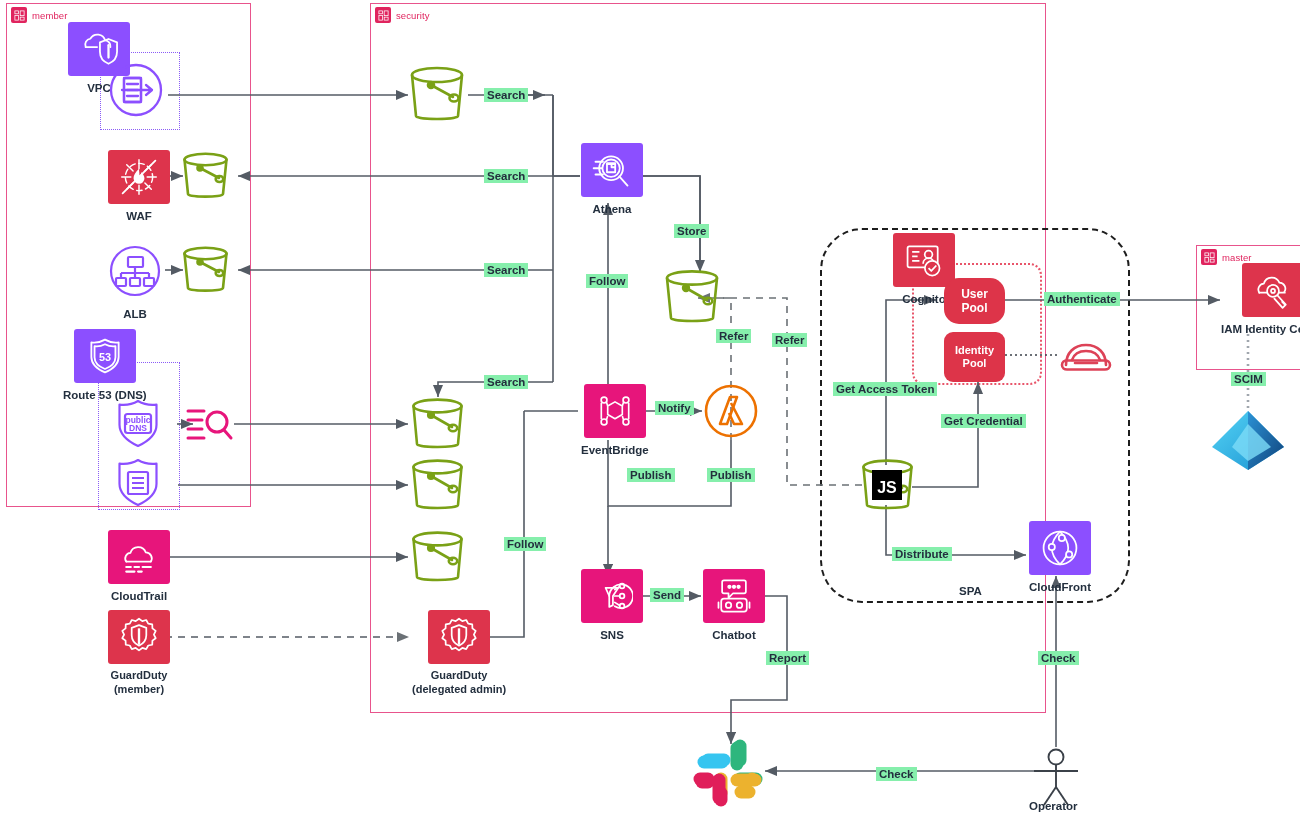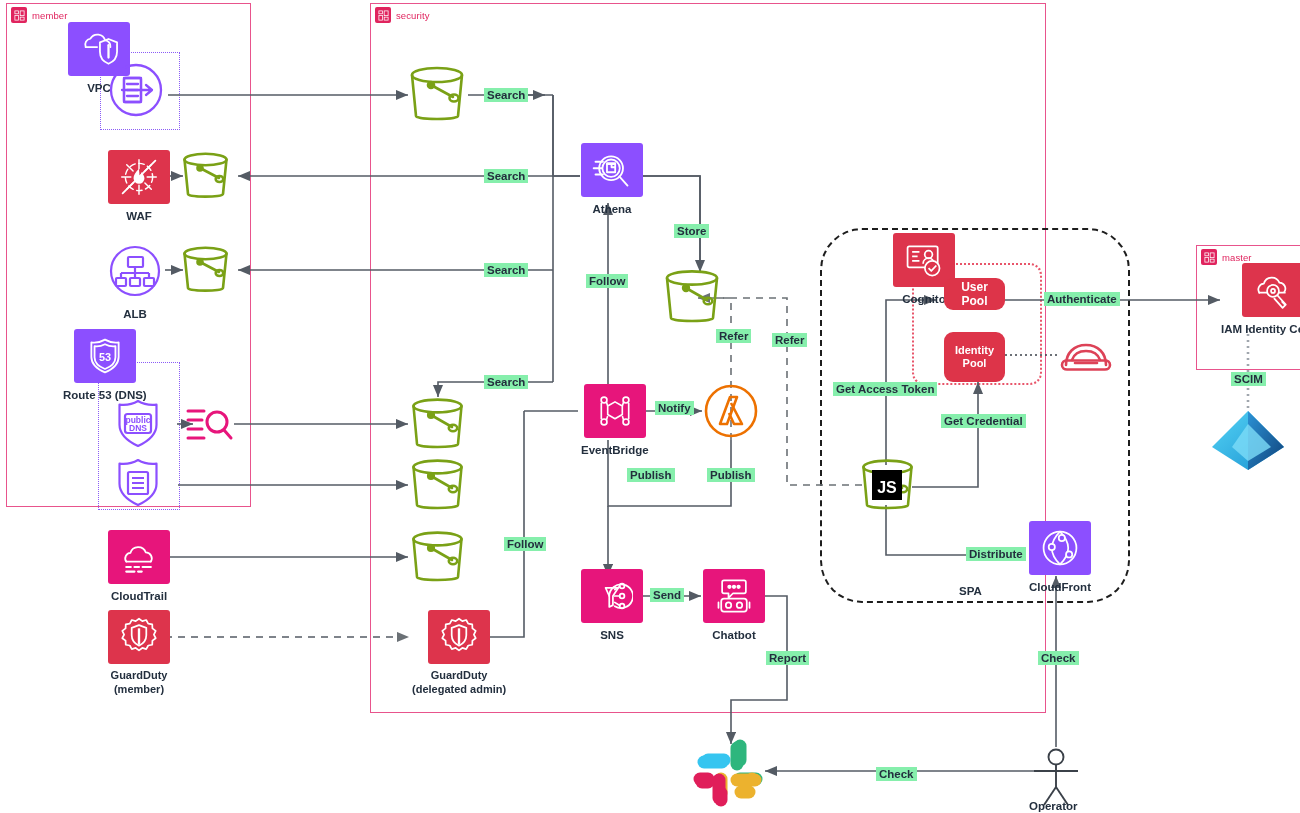--- a/index.html
+++ b/index.html
@@ -375,21 +375,21 @@
   <div class="elabel" style="left:627px; top:468px;">Publish</div>
   <div class="elabel" style="left:707px; top:468px;">Publish</div>
   <div class="elabel" style="left:716px; top:329px;">Refer</div>
   <div class="elabel" style="left:772px; top:333px;">Refer</div>
   <div class="elabel" style="left:504px; top:537px;">Follow</div>
   <div class="elabel" style="left:650px; top:588px;">Send</div>
   <div class="elabel" style="left:766px; top:651px;">Report</div>
   <div class="elabel" style="left:833px; top:382px;">Get Access Token</div>
   <div class="elabel" style="left:941px; top:414px;">Get Credential</div>
   <div class="elabel" style="left:1044px; top:292px;">Authenticate</div>
-  <div class="elabel" style="left:966px; top:547px;">Distribute</div>
+  <div class="elabel" style="left:892px; top:547px;">Distribute</div>
   <div class="elabel" style="left:1231px; top:372px;">SCIM</div>
   <div class="elabel" style="left:1038px; top:651px;">Check</div>
   <div class="elabel" style="left:876px; top:767px;">Check</div>
 
   <div class="node" style="left:68px; top:22px;">
     <div class="sq purple">
       <svg width="38" height="38" viewBox="0 0 40 40" fill="none" stroke="#fff" stroke-width="1.9" stroke-linejoin="round" stroke-linecap="round">
         <path d="M6,18 a6.5,6.5 0 0 1 5,-9 a8.5,8.5 0 0 1 15.5,2 a6,6 0 0 1 5.5,7"></path>
         <path d="M6,18 h12"></path>
         <path d="M21,13 l9,-3.5 l9,3.5 v10 c0,7 -5,11 -9,12.5 c-4,-1.5 -9,-5.5 -9,-12.5 z"></path>
@@ -580,21 +580,21 @@
         <circle cx="28" cy="17" r="4.2"></circle>
         <path d="M22,27 c0,-4 3,-6 6,-6 c3,0 6,2 6,6"></path>
         <path d="M10,14 h8 M10,19 h6 M10,24 h8"></path>
         <circle cx="32" cy="32" r="8" fill="#dd344c"></circle>
         <path d="M28,32 l3,3 l5.5,-6"></path>
       </svg>
     </div>
     <div class="caption">Cognito</div>
   </div>
 
-  <div class="pool" style="left:944px; top:278px; width:61px; height:32px;">
+  <div class="pool" style="left:944px; top:278px; width:61px; height:46px;border-radius:15px;">
     <span>User</span>
     <span>Pool</span>
   </div>
 
   <div class="pool" style="left:944px; top:332px; width:61px; height:50px; font-size:11px;">
     <span>Identity</span>
     <span>Pool</span>
   </div>
 
   <div class="res" style="left:1058px; top:336px;">

